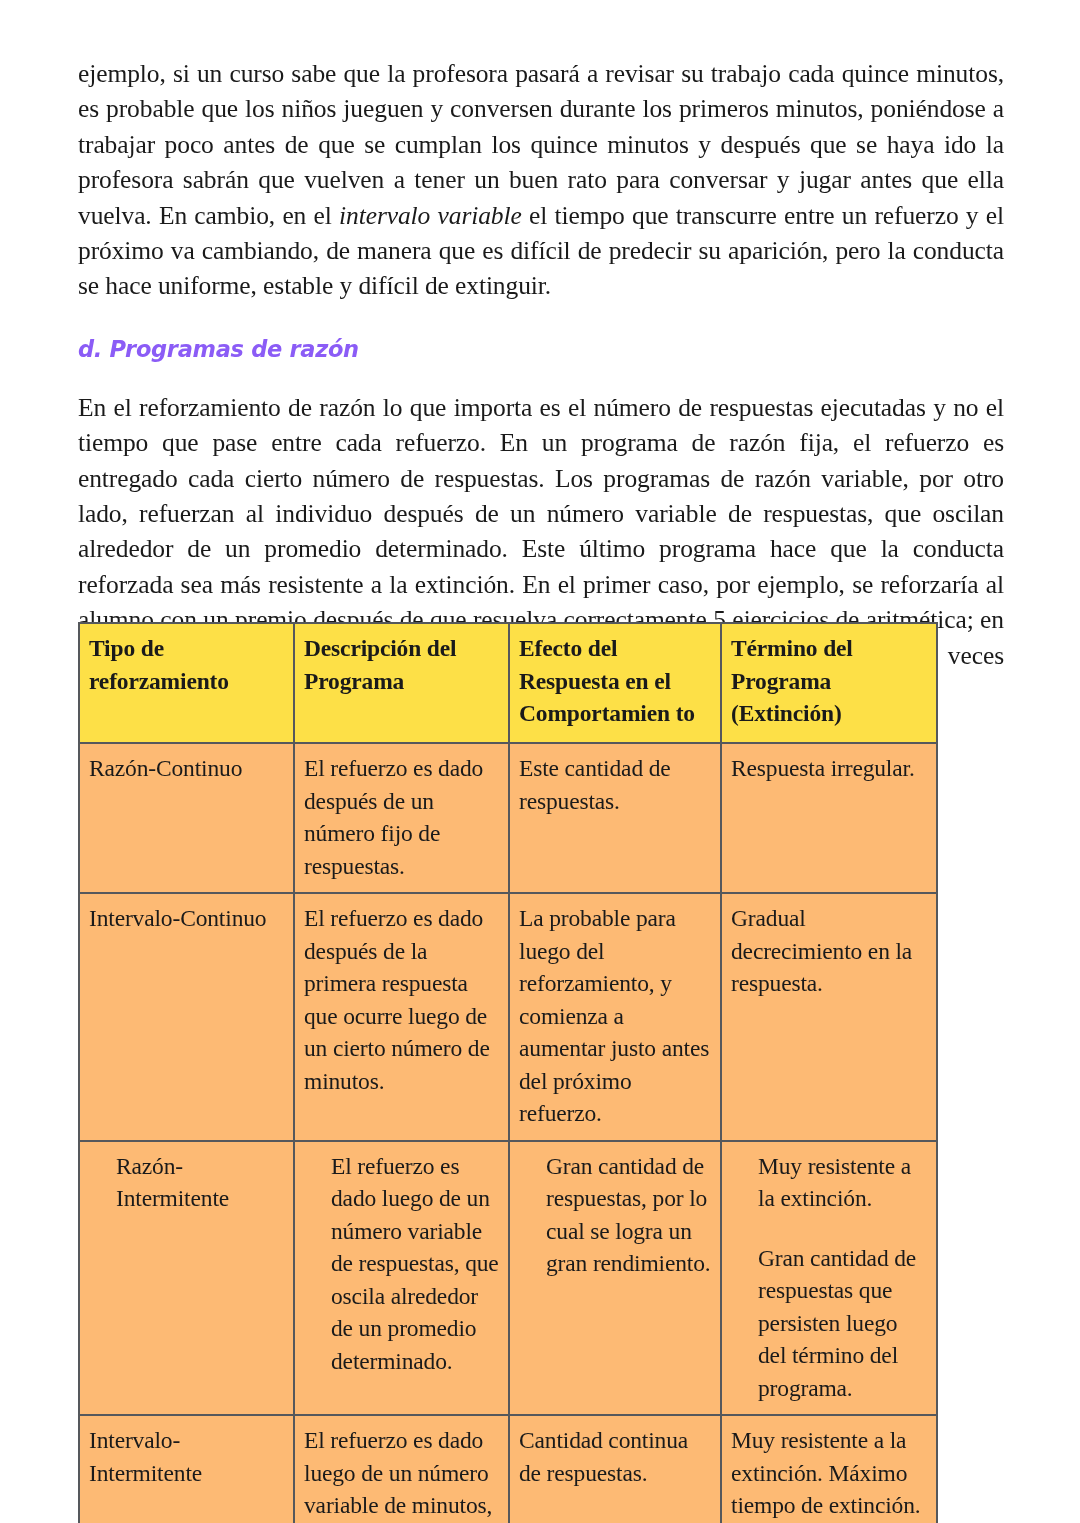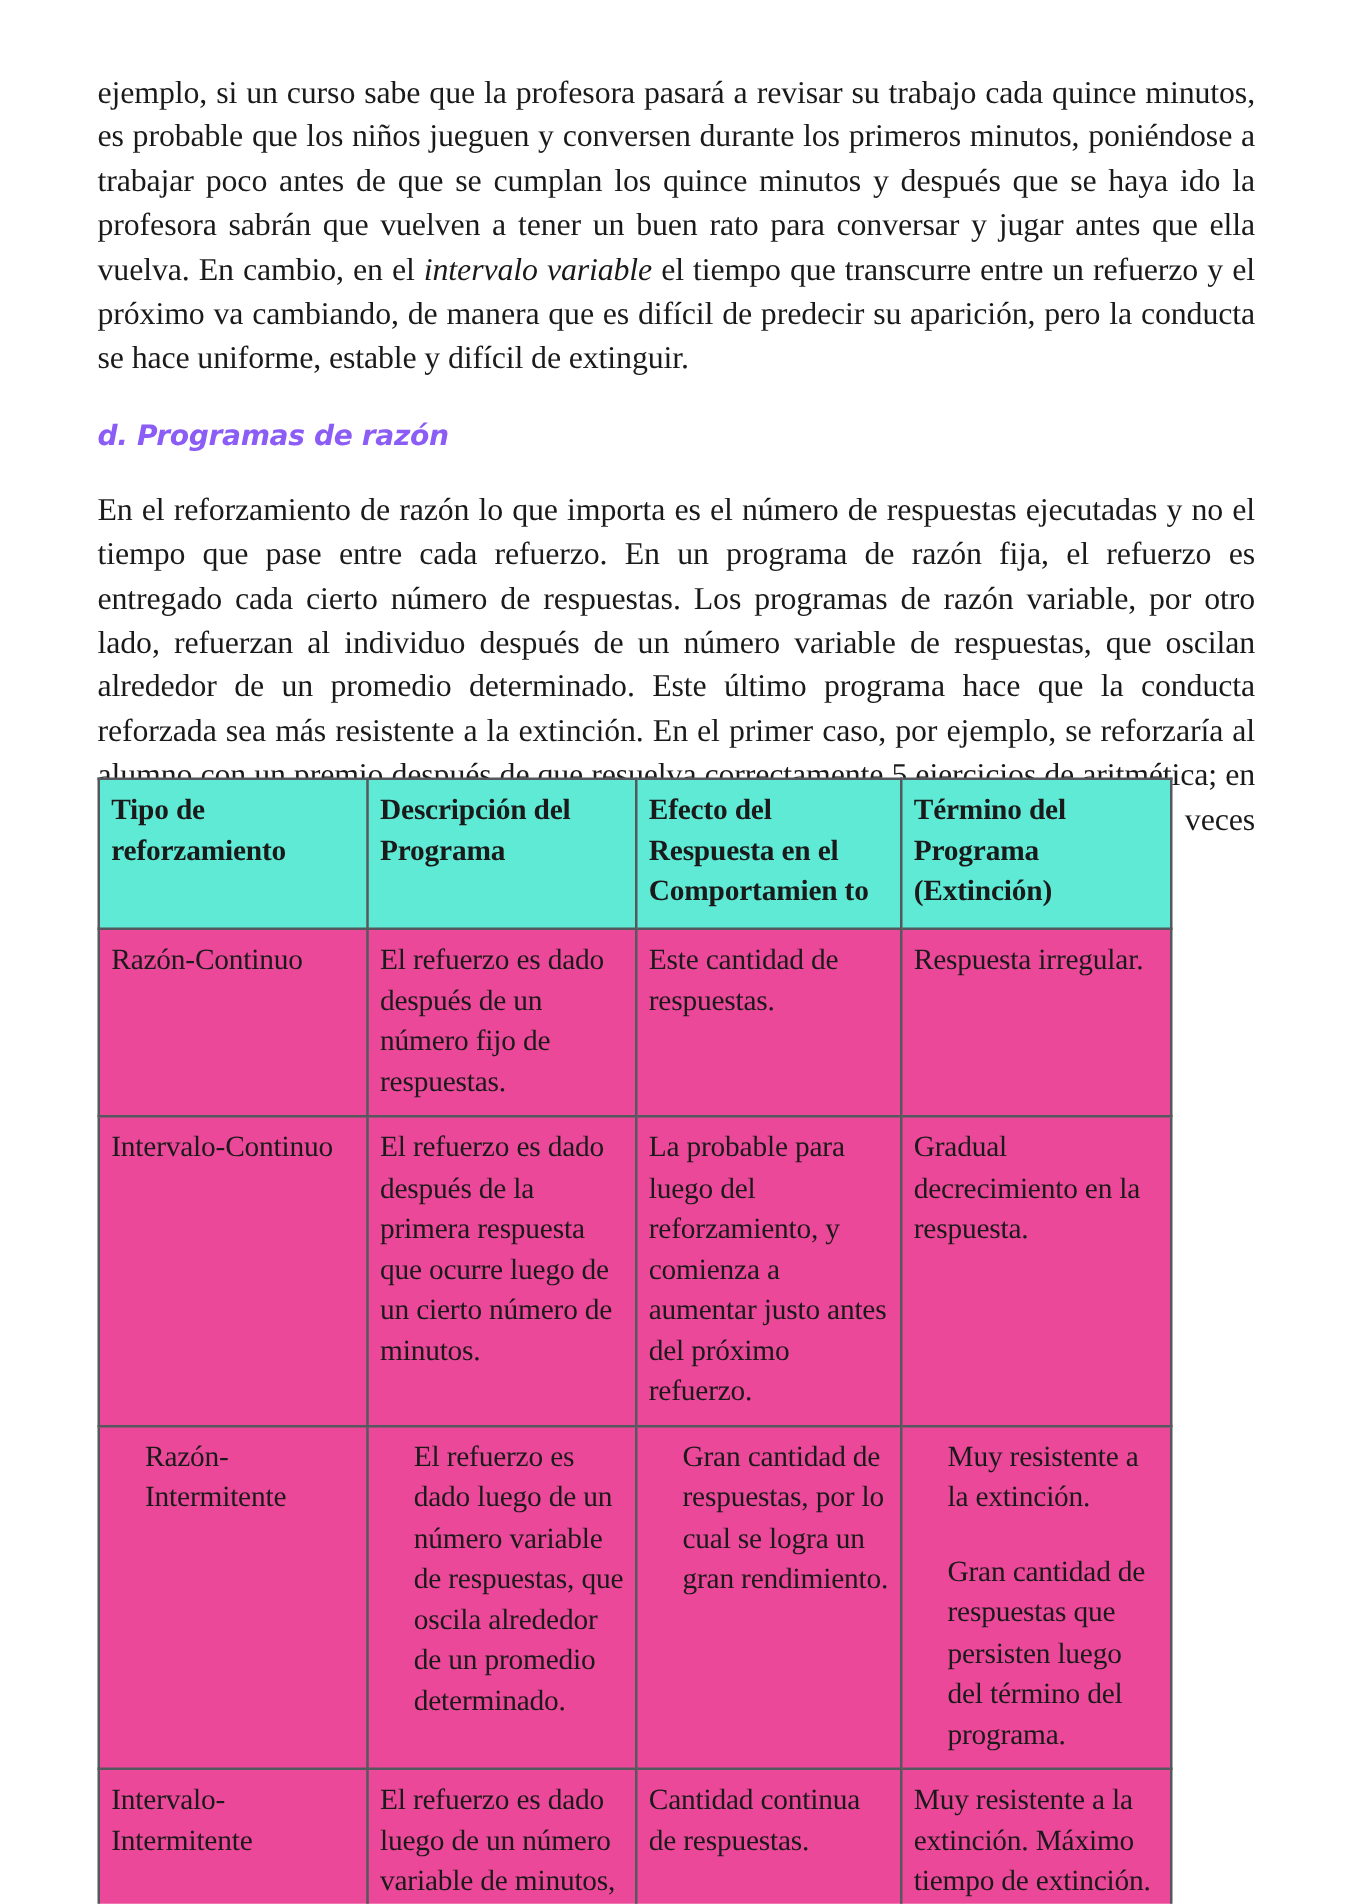--- a/index.html
+++ b/index.html
@@ -83,27 +83,27 @@
     border: 2px solid #55585c;
     vertical-align: top;
     padding: 8px 9px 10px 9px;
     font-size: 23.5px;
     line-height: 32.5px;
     text-align: left;
     letter-spacing: -0.15px;
   }
 
   table.sched thead th {
-    background: #5eead4;
+    background: #fde047;
     font-weight: bold;
     height: 100px;
   }
 
   table.sched tbody td {
-    background: #ec4899;
+    background: #fdba74;
     font-weight: normal;
   }
 
   table.sched td .cell-par {
     margin: 0;
   }
   table.sched td .cell-par + .cell-par {
     margin-top: 27px;
   }
 

